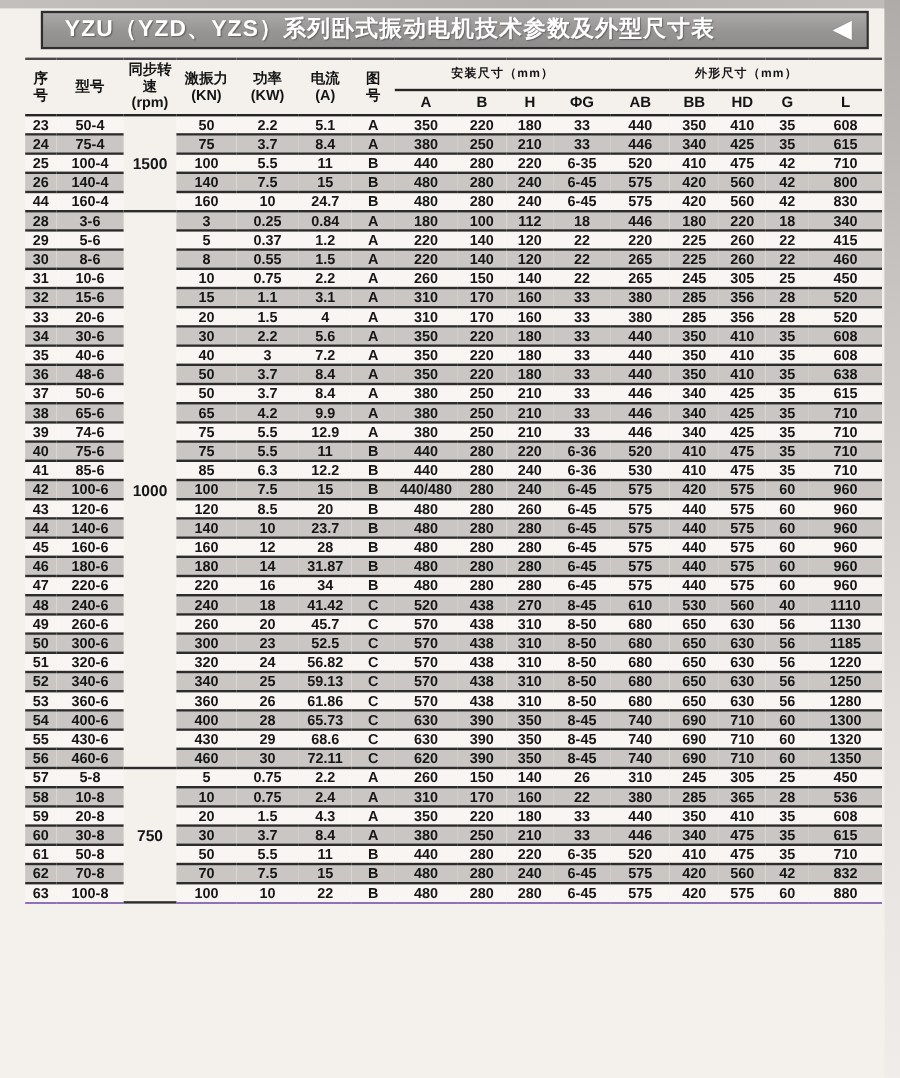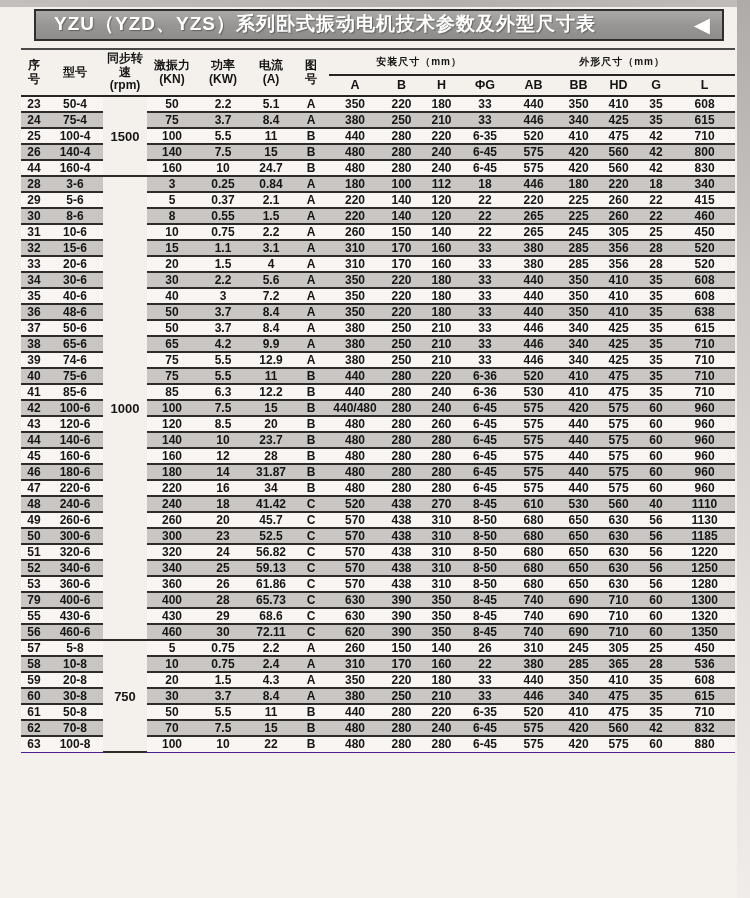--- a/index.html
+++ b/index.html
@@ -230,21 +230,21 @@
         <td>180</td>
         <td>220</td>
         <td>18</td>
         <td>340</td>
       </tr>
       <tr class="plain">
         <td>29</td>
         <td>5-6</td>
         <td>5</td>
         <td>0.37</td>
-        <td>2.1</td>
+        <td>1.2</td>
         <td>A</td>
         <td>220</td>
         <td>140</td>
         <td>120</td>
         <td>22</td>
         <td>220</td>
         <td>225</td>
         <td>260</td>
         <td>22</td>
         <td>415</td>
@@ -651,21 +651,21 @@
         <td>438</td>
         <td>310</td>
         <td>8-50</td>
         <td>680</td>
         <td>650</td>
         <td>630</td>
         <td>56</td>
         <td>1280</td>
       </tr>
       <tr class="shaded">
-        <td>79</td>
+        <td>54</td>
         <td>400-6</td>
         <td>400</td>
         <td>28</td>
         <td>65.73</td>
         <td>C</td>
         <td>630</td>
         <td>390</td>
         <td>350</td>
         <td>8-45</td>
         <td>740</td>

